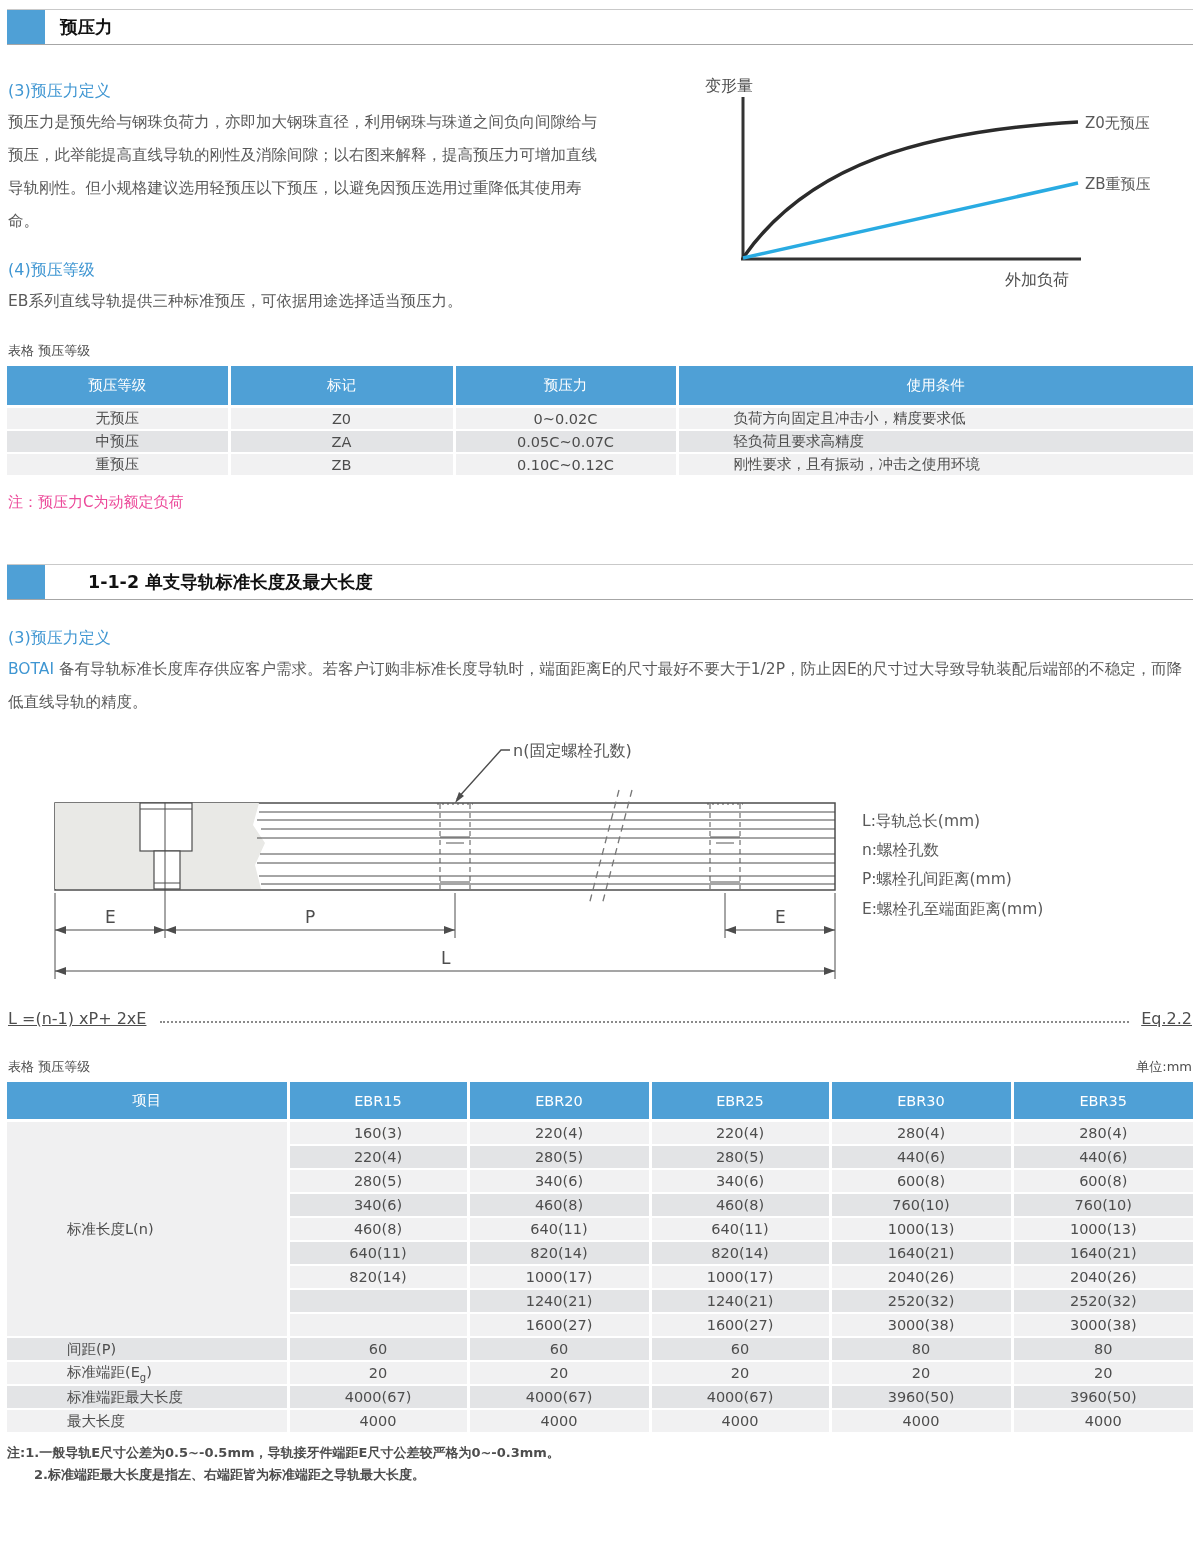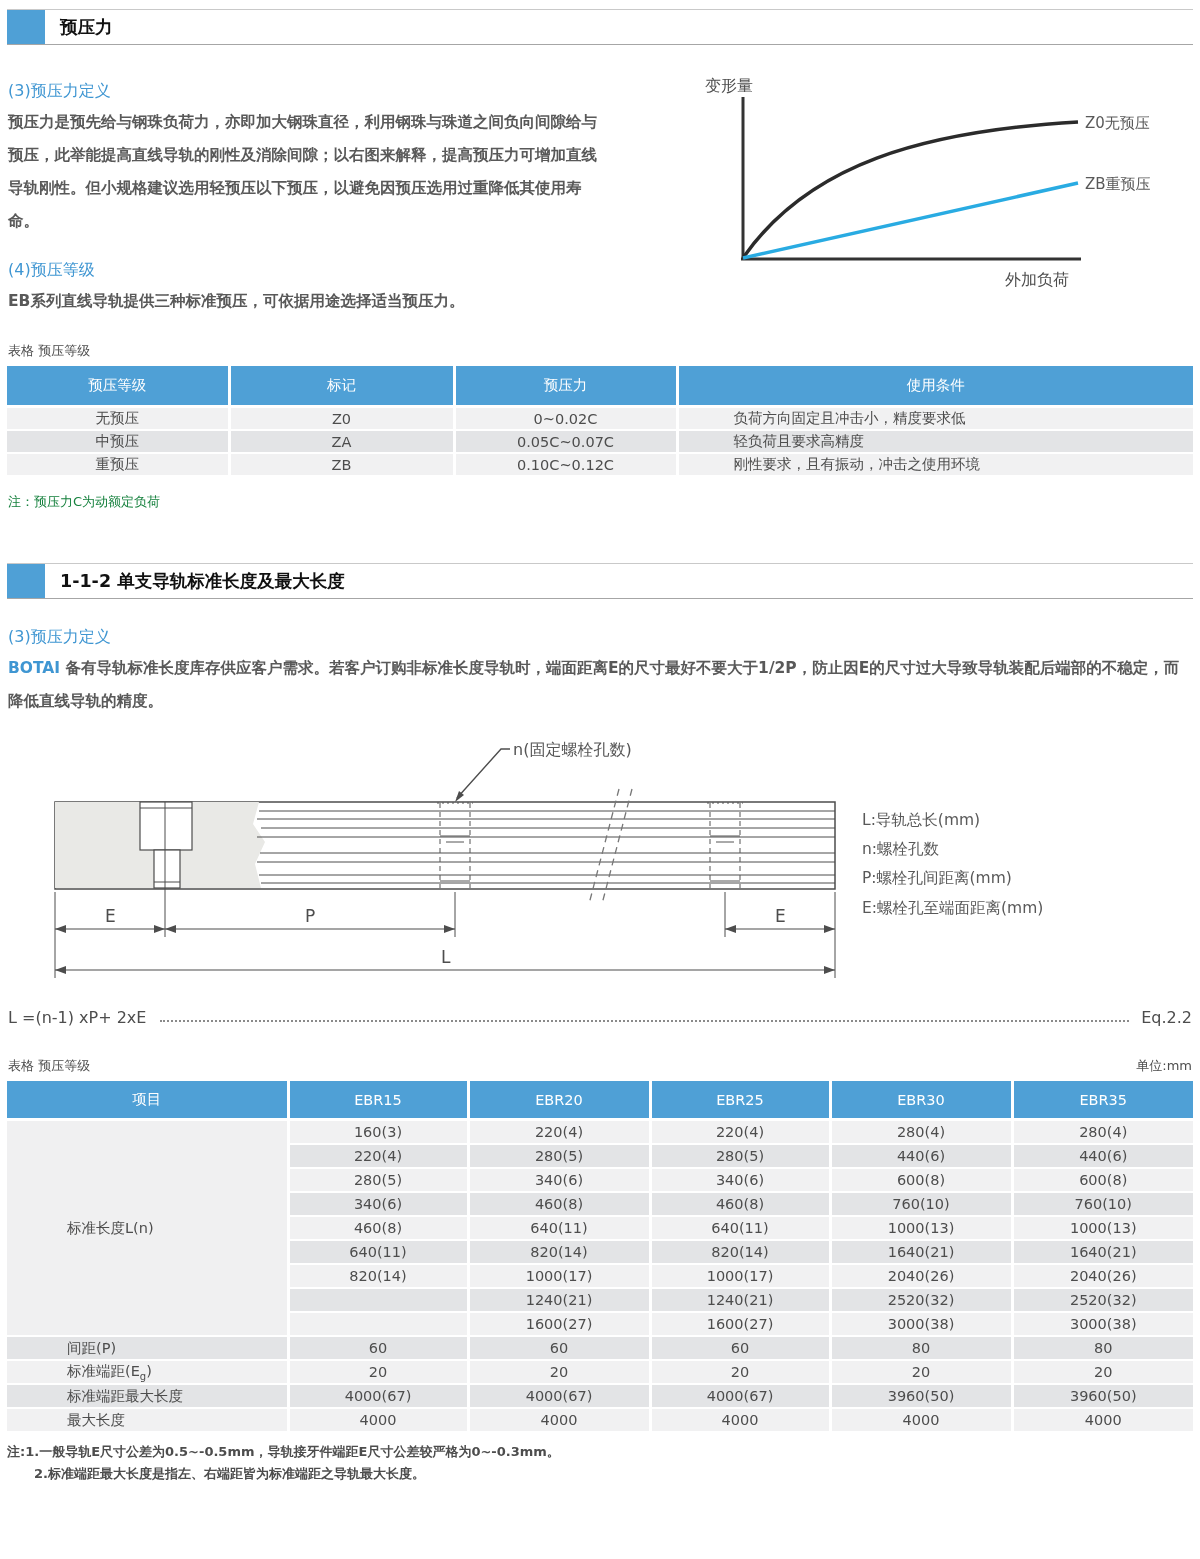--- a/index.html
+++ b/index.html
@@ -8,47 +8,47 @@
 
   
   .sec-head{border-top:1px solid #c9c9c9;border-bottom:1px solid #a6a6a6;height:34px;display:flex;align-items:stretch;margin-top:9px;}
   .accent{width:38px;background:#4fa0d6;}
   .sec-title{font-size:17.5px;font-weight:700;color:#111;margin-left:15px;align-self:center;}
 
   
   .two-col{display:flex;margin-top:14px;}
   .col-text{width:600px;}
   h3.blue{color:#3f96d2;font-size:16px;font-weight:400;margin:22px 0 4px 1px;}
-  p.body{font-size:15.5px;line-height:33px;color:#595959;margin:2px 0 0 1px;font-weight:bold;}
+  p.body{font-size:15.5px;line-height:33px;color:#595959;margin:2px 0 0 1px;}
   .blue-inline{color:#3f96d2;}
   .col-chart{flex:1;display:flex;justify-content:flex-end;}
 
   
   .cap-row{display:flex;justify-content:space-between;align-items:flex-end;margin:24px 1px 6px 1px;}
   .caption{font-size:13px;color:#4d4d4d;}
   .unit{font-size:13px;color:#4d4d4d;}
   table{border-collapse:collapse;table-layout:fixed;width:1186px;}
   th{background:#4fa0d6;color:#fff;font-weight:400;font-size:14.5px;height:37px;border-right:3px solid #fff;border-bottom:3px solid #fff;}
   th:last-child{border-right:none;}
   td{font-size:14.5px;color:#4d4d4d;text-align:center;height:21px;border-right:3px solid #fff;border-bottom:2px solid #fff;padding:0;}
   td:last-child{border-right:none;}
   tbody tr:nth-child(odd) td{background:#f1f1f2;}
   tbody tr:nth-child(even) td{background:#e3e4e6;}
   .t1 tbody td:last-child{text-align:left;padding-left:55px;}
-  .note{font-size:13px;color:#15803d;margin:16px 0 0 1px;}
+  .note{font-size:15px;color:#ec4899;margin:16px 0 0 1px;}
 
   
   .t3 th{height:35px;}
   .t3 td{height:22px;}
   .t3 td.span-cell{background:#f0f0f1 !important;text-align:left;padding-left:60px;}
   .t3 td.rowlabel{text-align:left;padding-left:60px;}
   .t3 sub{font-size:10px;}
 
   
-  .eq-row{display:flex;align-items:flex-end;margin:14px 1px 0 1px;font-size:16px;color:#4d4d4d;}
+  .eq-row{display:flex;align-items:flex-end;margin:14px 1px 0 1px;font-size:16px;color:#4d4d4d;text-decoration:underline;}
   .eq-dots{flex:1;border-bottom:2px dotted #8a8a8a;margin:0 12px 5px 14px;}
   .notes{margin-top:8px;}
   .notes div{font-size:13px;color:#4d4d4d;line-height:22px;font-weight:bold;}
   .notes div.n2{padding-left:27px;}
 
   svg text{font-family:"DejaVu Sans","Liberation Sans",sans-serif;}
 </style>
 </head>
 <body>
 
@@ -115,21 +115,21 @@
           <td>重预压</td>
           <td>ZB</td>
           <td>0.10C~0.12C</td>
           <td>刚性要求，且有振动，冲击之使用环境</td>
         </tr>
     </tbody>
   </table>
 
   <div class="note">注：预压力C为动额定负荷</div>
 
-  <div class="sec-head" style="margin-top:52px;">
+  <div class="sec-head" style="margin-top:52px;gap:28px;">
     <div class="accent"></div>
     <div class="sec-title">1-1-2 单支导轨标准长度及最大长度</div>
   </div>
 
   <h3 class="blue" style="margin-top:28px;">(3)预压力定义</h3>
   <p class="body"><span class="blue-inline">BOTAI</span><span> 备有导轨标准长度库存供应客户需求。若客户订购非标准长度导轨时，端面距离E的尺寸最好不要大于1/2P，防止因E的尺寸过大导致导轨装配后端部的不稳定，而降低直线导轨的精度。</span></p>
 
   <svg width="1186" height="262" viewBox="0 0 1186 262" style="margin-top:14px;display:block;">
 
     <text x="506" y="23" font-size="16" fill="#555">n(固定螺栓孔数)</text>

